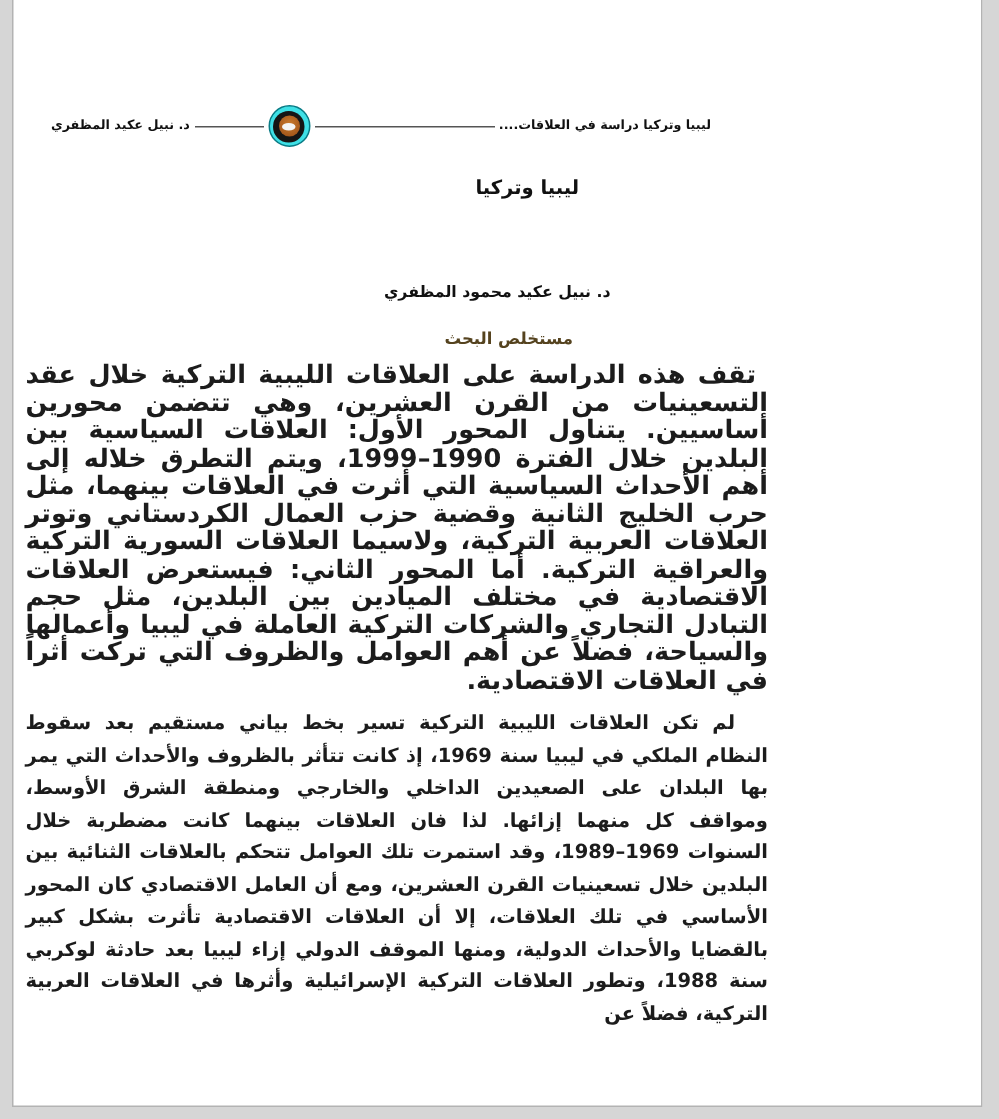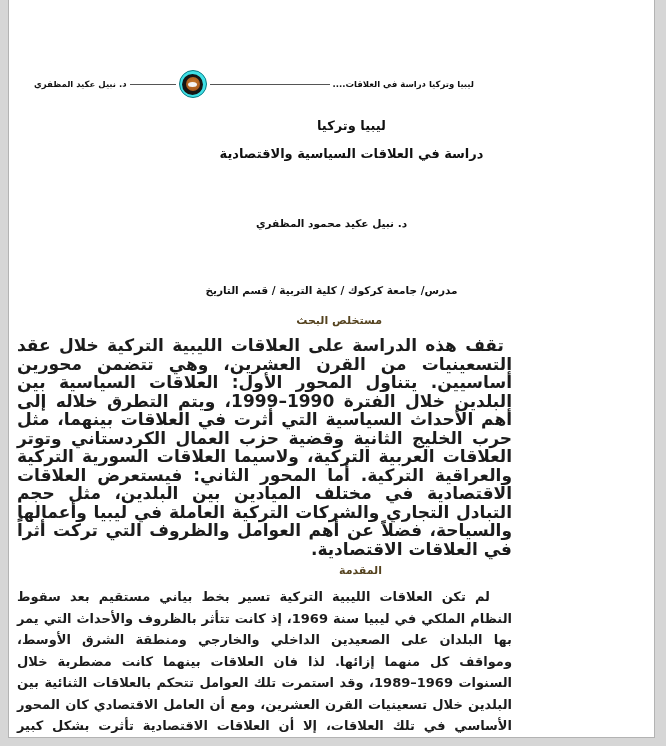--- a/index.html
+++ b/index.html
@@ -147,28 +147,25 @@
             <div class="logo-glint"></div>
           </div>
         </div>
       </div>
       <span class="rule rule-short"></span>
       <span class="author-short">د. نبيل عكيد المظفري</span>
     </div>
 
     <div class="title-block">
       <div class="title-line">ليبيا وتركيا</div>
-      <div class="title-line">دراسة في العلاقات السياسية والاقتصادية</div>
     </div>
 
     <div class="author-block">
       <div class="author-line">د. نبيل عكيد محمود المظفري</div>
-      <div class="author-line">مدرس/ جامعة كركوك / كلية التربية / قسم التاريخ</div>
     </div>
 
     <div class="section-heading abstract-heading">مستخلص البحث</div>
     <p class="body-par abstract-par">تقف هذه الدراسة على العلاقات الليبية التركية خلال عقد التسعينيات من القرن العشرين، وهي تتضمن محورين أساسيين. يتناول المحور الأول: العلاقات السياسية بين البلدين خلال الفترة 1990–1999، ويتم التطرق خلاله إلى أهم الأحداث السياسية التي أثرت في العلاقات بينهما، مثل حرب الخليج الثانية وقضية حزب العمال الكردستاني وتوتر العلاقات العربية التركية، ولاسيما العلاقات السورية التركية والعراقية التركية. أما المحور الثاني: فيستعرض العلاقات الاقتصادية في مختلف الميادين بين البلدين، مثل حجم التبادل التجاري والشركات التركية العاملة في ليبيا وأعمالها والسياحة، فضلاً عن أهم العوامل والظروف التي تركت أثراً في العلاقات الاقتصادية.</p>
 
-    <div class="section-heading intro-heading">المقدمة</div>
     <p class="body-par intro-par">لم تكن العلاقات الليبية التركية تسير بخط بياني مستقيم بعد سقوط النظام الملكي في ليبيا سنة 1969، إذ كانت تتأثر بالظروف والأحداث التي يمر بها البلدان على الصعيدين الداخلي والخارجي ومنطقة الشرق الأوسط، ومواقف كل منهما إزائها. لذا فان العلاقات بينهما كانت مضطربة خلال السنوات 1969–1989، وقد استمرت تلك العوامل تتحكم بالعلاقات الثنائية بين البلدين خلال تسعينيات القرن العشرين، ومع أن العامل الاقتصادي كان المحور الأساسي في تلك العلاقات، إلا أن العلاقات الاقتصادية تأثرت بشكل كبير بالقضايا والأحداث الدولية، ومنها الموقف الدولي إزاء ليبيا بعد حادثة لوكربي سنة 1988، وتطور العلاقات التركية الإسرائيلية وأثرها في العلاقات العربية التركية، فضلاً عن</p>
 
   </div>
 </div>
 
 </body></html>

